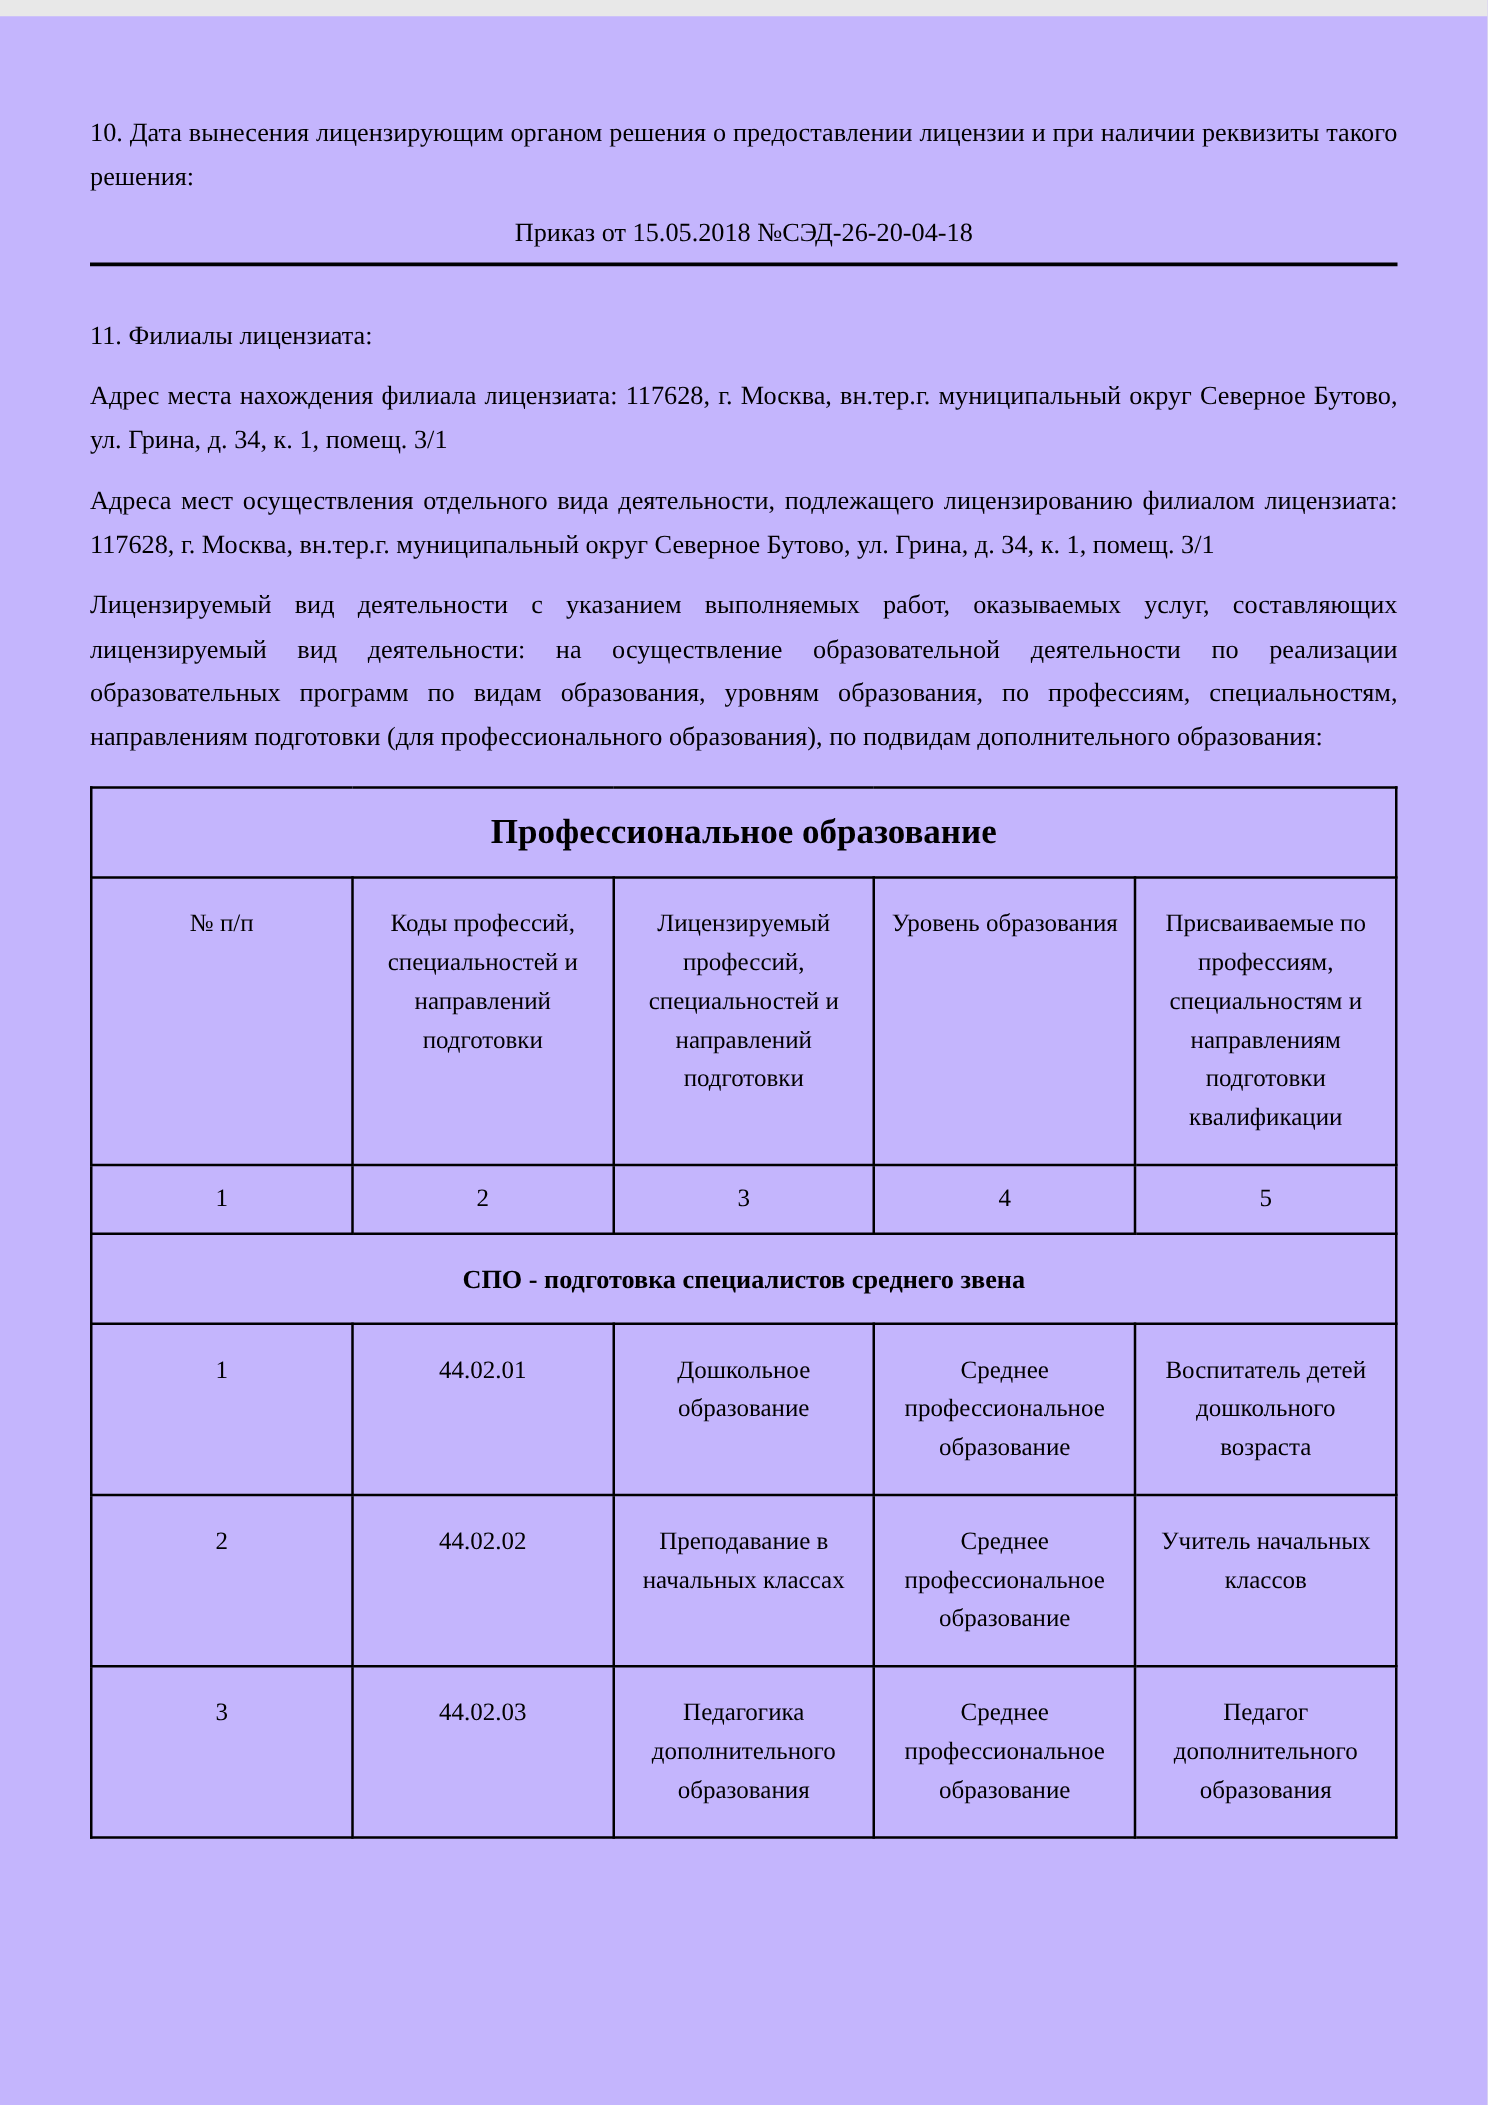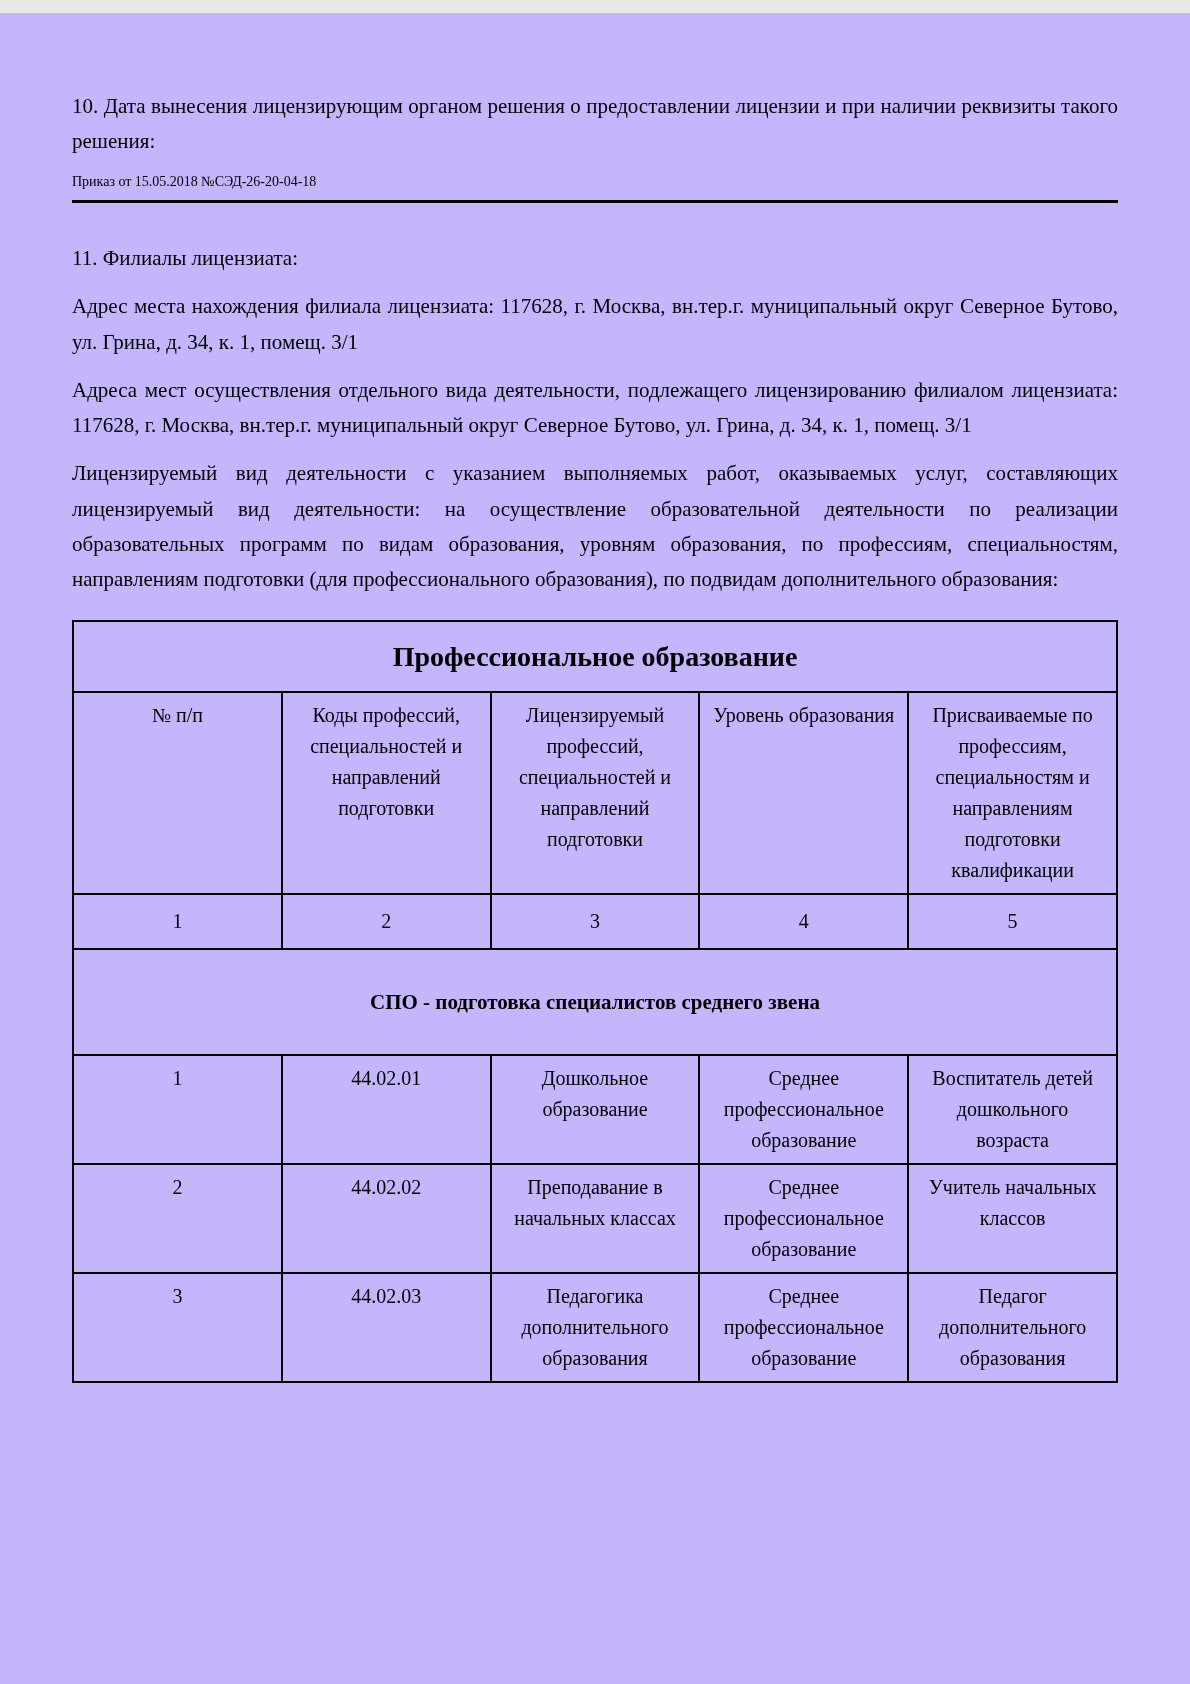--- a/index.html
+++ b/index.html
@@ -24,22 +24,23 @@
   .para {
     margin: 0;
     font-size: 21px;
     line-height: 1.68;
   }
   .justify {
     text-align: justify;
   }
   .order-value {
     margin-top: 12px;
-    font-size: 14px;
+    font-size: 21px;
     line-height: 1.4;
+    text-align: center;
   }
   .rule {
     margin-top: 9px;
     border: 0;
     border-top: 3px solid #000000;
   }
   .item11-heading {
     margin-top: 38px;
   }
   .branch-block {
@@ -57,33 +58,33 @@
     margin-top: 22px;
     border-collapse: collapse;
     table-layout: fixed;
   }
   table.license-table td {
     border: 2px solid #000000;
     font-size: 20px;
     line-height: 1.55;
     text-align: center;
     vertical-align: top;
-    padding: 7px 9px;
+    padding: 21px 9px;
     overflow: hidden;
   }
   table.license-table td.title-cell {
     font-weight: bold;
     font-size: 28px;
     padding: 13px 9px;
     vertical-align: middle;
   }
   table.license-table td.section-cell {
     font-weight: bold;
     font-size: 21px;
-    padding: 36px 9px;
+    padding: 19px 9px;
     vertical-align: middle;
   }
   table.license-table td.num-cell {
     padding: 11px 9px;
   }
 </style>
 </head>
 <body>
 
 <div class="page">

